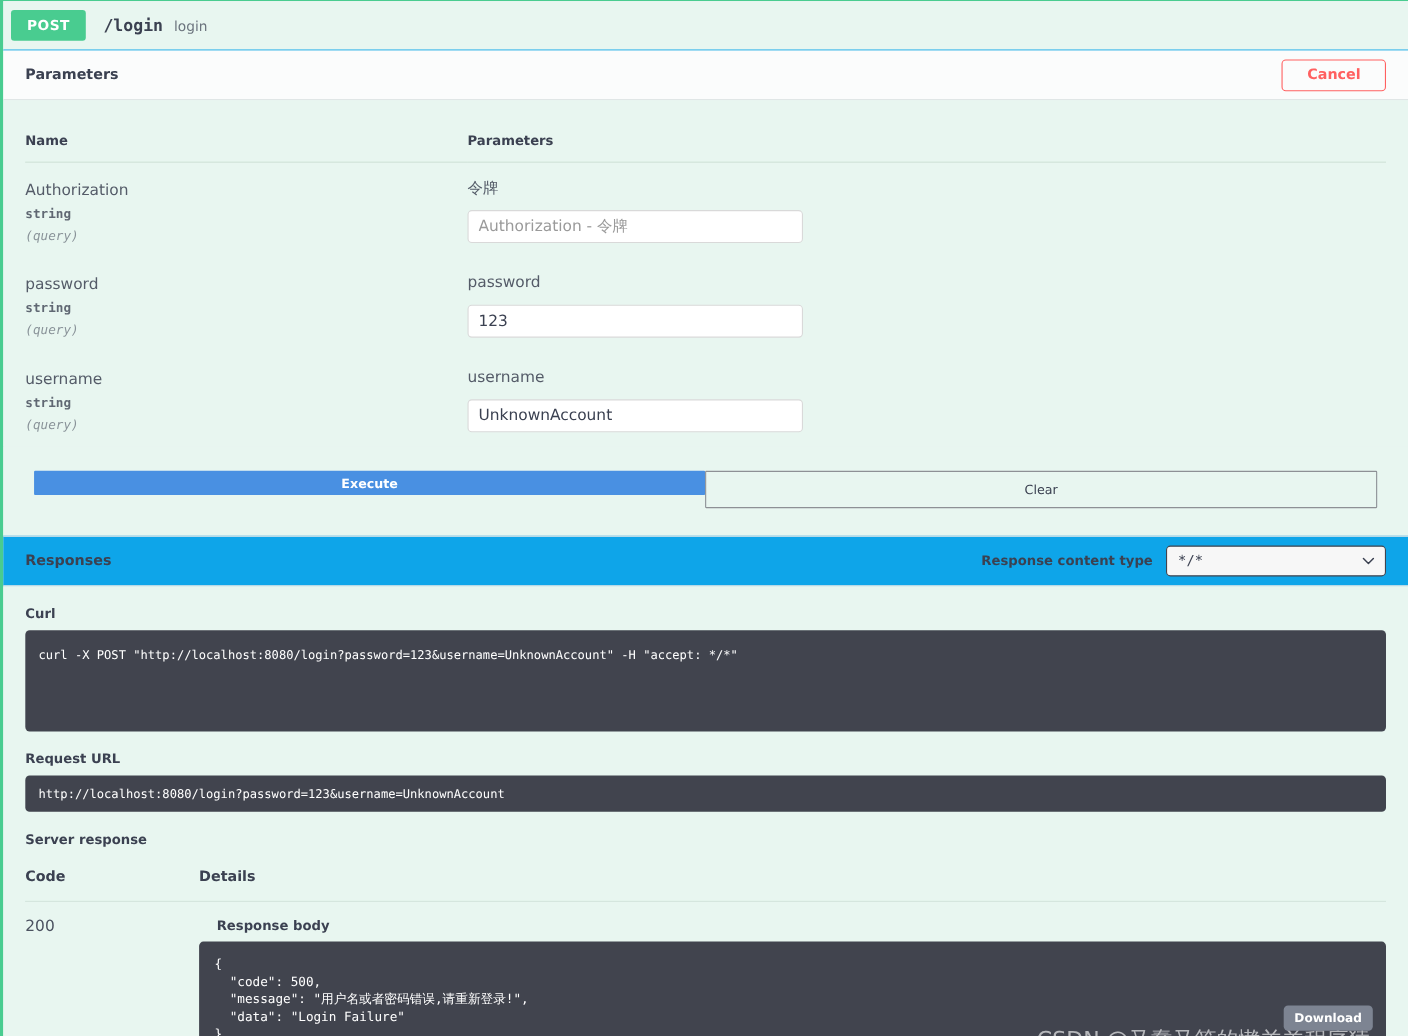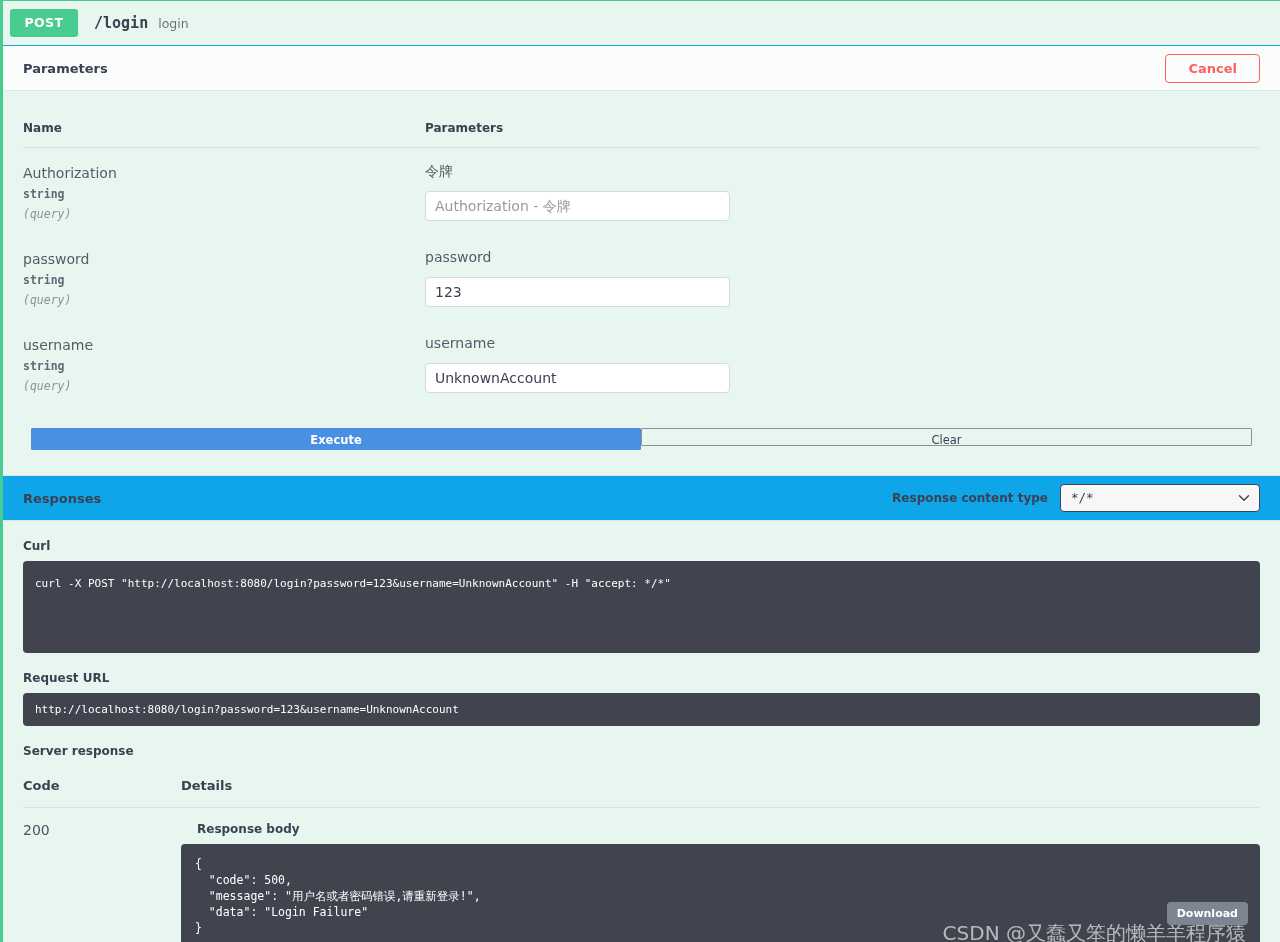--- a/index.html
+++ b/index.html
@@ -152,21 +152,21 @@
     border: 1px solid #4990e2;
     color: #fff;
     font-size: 11.5px;
     font-weight: bold;
     cursor: pointer;
     font-family: "DejaVu Sans", sans-serif;
     border-radius: 1px;
   }
   .btn-clear {
     flex: 1;
-    height: 18px;
+    height: 34px;
     line-height: 20px;
     text-align: center;
     background: #e8f6f0;
     border: 1px solid #8d9095;
     color: #3b4151;
     font-size: 11.5px;
     cursor: pointer;
     font-family: "DejaVu Sans", sans-serif;
     border-radius: 1px;
   }

